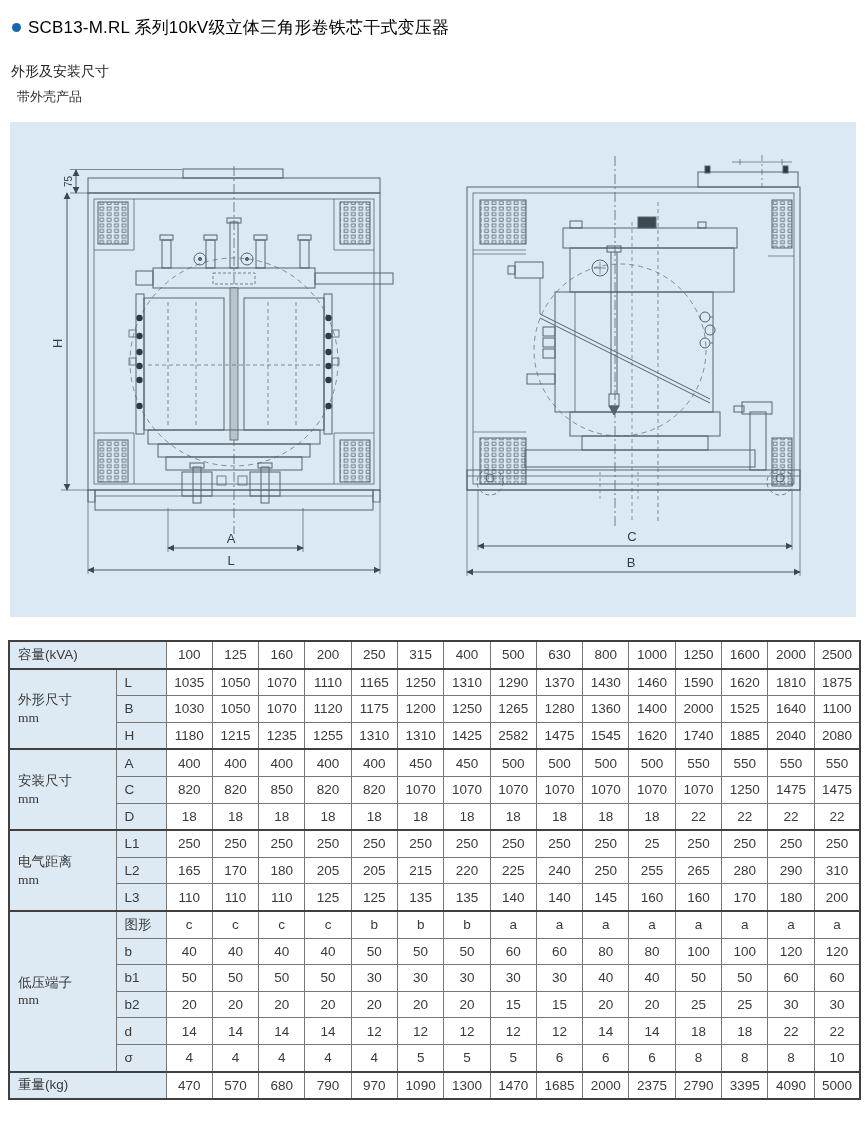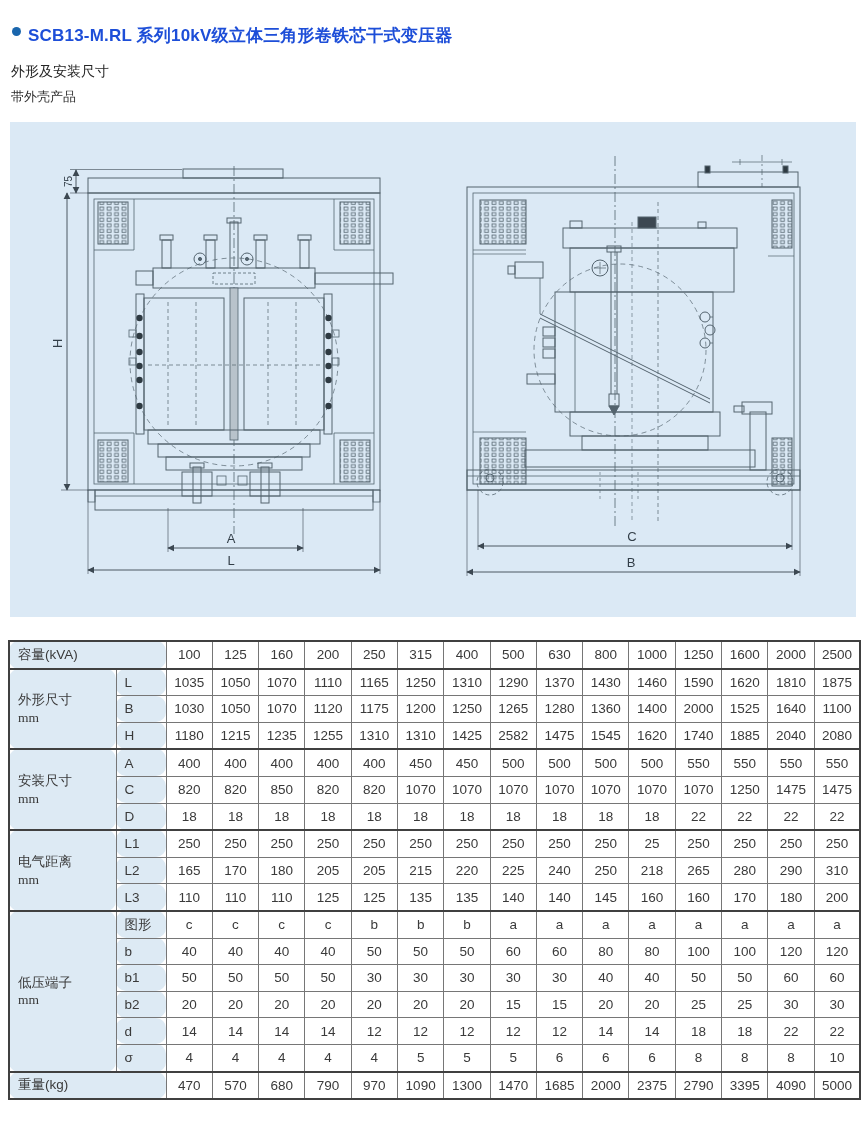--- a/index.html
+++ b/index.html
@@ -3,39 +3,39 @@
 <meta charset="utf-8">
 <style>
   html,body{margin:0;padding:0;background:#ffffff;}
   body{
     width:867px;height:1129px;position:relative;overflow:hidden;
     font-family:"Liberation Sans","DejaVu Sans",sans-serif;color:#3a3a3a;
   }
   
   .title-row{position:absolute;left:12px;top:16px;display:flex;align-items:center;gap:7px;}
   .bullet{width:9px;height:9px;border-radius:50%;background:#1a66ad;flex:0 0 auto;}
-  .page-title{font-size:17px;font-weight:bold;color:#1d4ed8;letter-spacing:0.2px;white-space:nowrap;margin-top:8px;}
+  .page-title{font-size:17px;font-weight:normal;color:#000000;letter-spacing:0.2px;white-space:nowrap;}
   .subtitle{position:absolute;left:11px;top:63px;font-size:14px;color:#252525;}
-  .note{position:absolute;left:11px;top:88px;font-size:13px;color:#2e2e2e;}
+  .note{position:absolute;left:17px;top:88px;font-size:13px;color:#2e2e2e;}
   
   .panel{position:absolute;left:10px;top:122px;width:846px;height:495px;background:#dbe9f5;}
   .panel svg{display:block;}
   
   table.spec{
     position:absolute;left:8px;top:640px;width:852px;
     border-collapse:collapse;table-layout:fixed;
     border:2px solid #404040;
   }
   table.spec td{
     border:1px solid #767676;height:25.6px;padding:0;
     font-size:13.5px;text-align:center;background:#ffffff;color:#3a3a3a;
     overflow:hidden;white-space:nowrap;
   }
   table.spec td.lbl,table.spec td.sub{
-    background:#ddeaf4;text-align:left;padding-left:8px;border-radius:10px;
+    background:#ddeaf4;text-align:left;padding-left:8px;
   }
   table.spec td.lbl div{line-height:1.3;font-family:Liberation Serif, serif;}
   table.spec tr.sep td{border-top:2px solid #404040;}
 </style>
 </head>
 <body>
 
 <div class="title-row">
   <span class="bullet"></span>
   <span class="page-title">SCB13-M.RL 系列10kV级立体三角形卷铁芯干式变压器</span>
@@ -423,21 +423,21 @@
         <td class="val">165</td>
         <td class="val">170</td>
         <td class="val">180</td>
         <td class="val">205</td>
         <td class="val">205</td>
         <td class="val">215</td>
         <td class="val">220</td>
         <td class="val">225</td>
         <td class="val">240</td>
         <td class="val">250</td>
-        <td class="val">218</td>
+        <td class="val">255</td>
         <td class="val">265</td>
         <td class="val">280</td>
         <td class="val">290</td>
         <td class="val">310</td>
       </tr>
       <tr>
         <td class="sub">L3</td>
         <td class="val">110</td>
         <td class="val">110</td>
         <td class="val">110</td>

